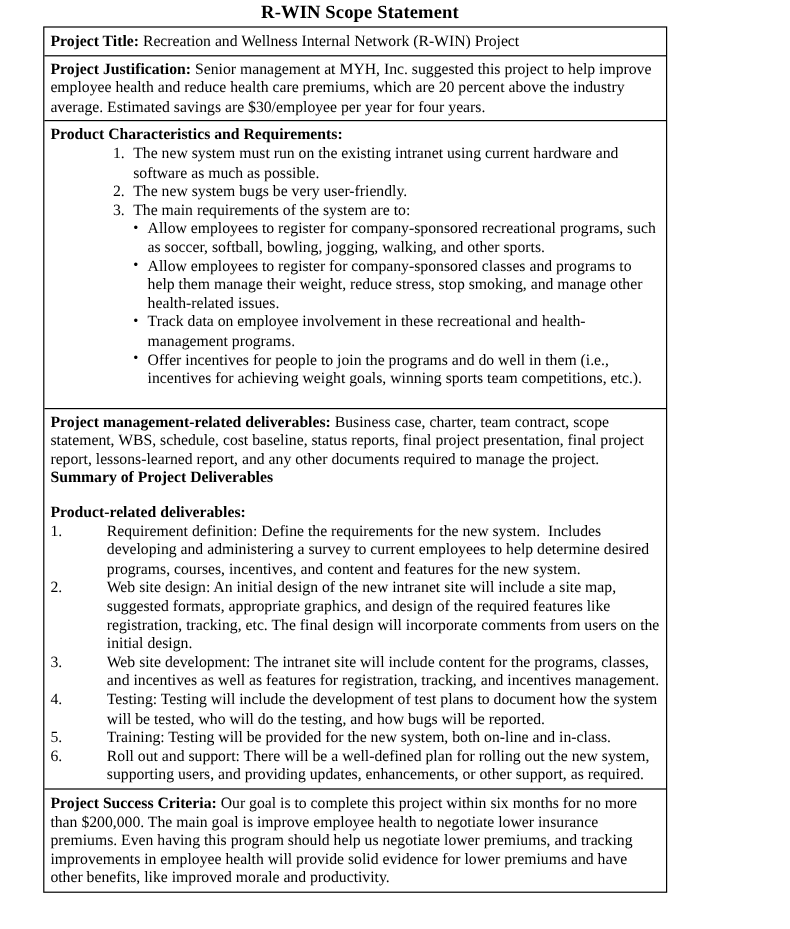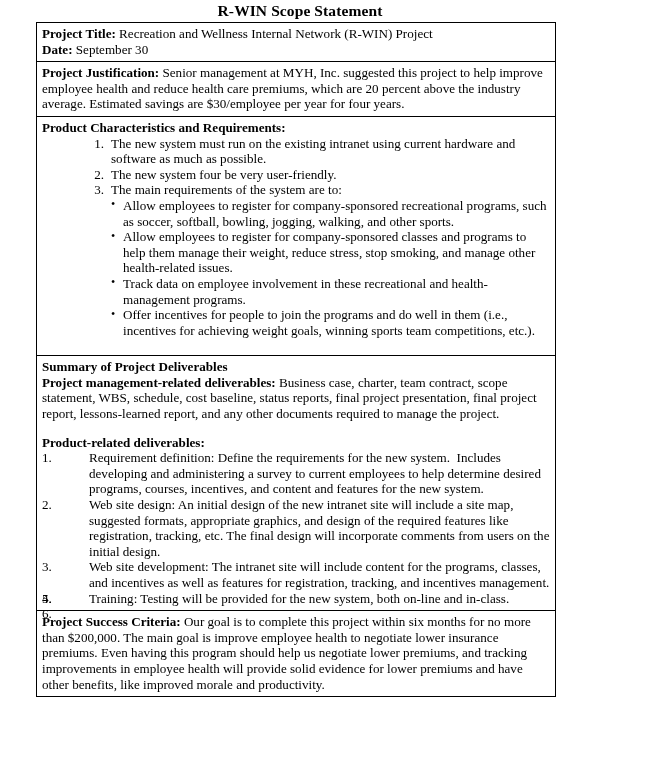--- a/index.html
+++ b/index.html
@@ -106,58 +106,57 @@
 <body>
 
 <div class="page">
 
   <div class="doc-title">R-WIN Scope Statement</div>
 
   <div class="table">
 
     <div class="row">
       <p><b>Project Title:</b><span> Recreation and Wellness Internal Network (R-WIN) Project</span></p>
-      <p><b>Date:</b><span> September 30</span></p>
     </div>
 
     <div class="row">
       <p><b>Project Justification:</b><span> Senior management at MYH, Inc. suggested this project to help improve employee health and reduce health care premiums, which are 20 percent above the industry average. Estimated savings are $30/employee per year for four years.</span></p>
     </div>
 
     <div class="row">
       <p><b>Product Characteristics and Requirements:</b></p>
       <ol class="chars">
         <li><span class="num">1.</span><span>The new system must run on the existing intranet using current hardware and software as much as possible.</span></li>
-        <li><span class="num">2.</span><span>The new system four be very user-friendly.</span></li>
+        <li><span class="num">2.</span><span>The new system bugs be very user-friendly.</span></li>
         <li>
           <span class="num">3.</span>
           <span>The main requirements of the system are to:</span>
           <ul class="subs">
             <li><span class="bullet">•</span><span>Allow employees to register for company-sponsored recreational programs, such as soccer, softball, bowling, jogging, walking, and other sports.</span></li>
             <li><span class="bullet">•</span><span>Allow employees to register for company-sponsored classes and programs to help them manage their weight, reduce stress, stop smoking, and manage other health-related issues.</span></li>
             <li><span class="bullet">•</span><span>Track data on employee involvement in these recreational and health-management programs.</span></li>
             <li><span class="bullet">•</span><span>Offer incentives for people to join the programs and do well in them (i.e., incentives for achieving weight goals, winning sports team competitions, etc.).</span></li>
           </ul>
         </li>
       </ol>
       <div class="blank-line"></div>
     </div>
 
     <div class="row">
+      <p><b>Project management-related deliverables:</b><span> Business case, charter, team contract, scope statement, WBS, schedule, cost baseline, status reports, final project presentation, final project report, lessons-learned report, and any other documents required to manage the project.</span></p>
       <p><b>Summary of Project Deliverables</b></p>
-      <p><b>Project management-related deliverables:</b><span> Business case, charter, team contract, scope statement, WBS, schedule, cost baseline, status reports, final project presentation, final project report, lessons-learned report, and any other documents required to manage the project.</span></p>
       <div class="blank-line"></div>
       <p><b>Product-related deliverables:</b></p>
       <ol class="delivs">
         <li><span class="num">1.</span><span>Requirement definition: Define the requirements for the new system.&nbsp; Includes developing and administering a survey to current employees to help determine desired programs, courses, incentives, and content and features for the new system.</span></li>
         <li><span class="num">2.</span><span>Web site design: An initial design of the new intranet site will include a site map, suggested formats, appropriate graphics, and design of the required features like registration, tracking, etc. The final design will incorporate comments from users on the initial design.</span></li>
         <li><span class="num">3.</span><span>Web site development: The intranet site will include content for the programs, classes, and incentives as well as features for registration, tracking, and incentives management.</span></li>
-        <li><span class="num">4.</span></li>
+        <li><span class="num">4.</span><span>Testing: Testing will include the development of test plans to document how the system will be tested, who will do the testing, and how bugs will be reported.</span></li>
         <li><span class="num">5.</span><span>Training: Testing will be provided for the new system, both on-line and in-class.</span></li>
-        <li><span class="num">6.</span></li>
+        <li><span class="num">6.</span><span>Roll out and support: There will be a well-defined plan for rolling out the new system, supporting users, and providing updates, enhancements, or other support, as required.</span></li>
       </ol>
     </div>
 
     <div class="row last">
       <p><b>Project Success Criteria:</b><span> Our goal is to complete this project within six months for no more than $200,000. The main goal is improve employee health to negotiate lower insurance premiums. Even having this program should help us negotiate lower premiums, and tracking improvements in employee health will provide solid evidence for lower premiums and have other benefits, like improved morale and productivity.</span></p>
     </div>
 
   </div>
 </div>
 

